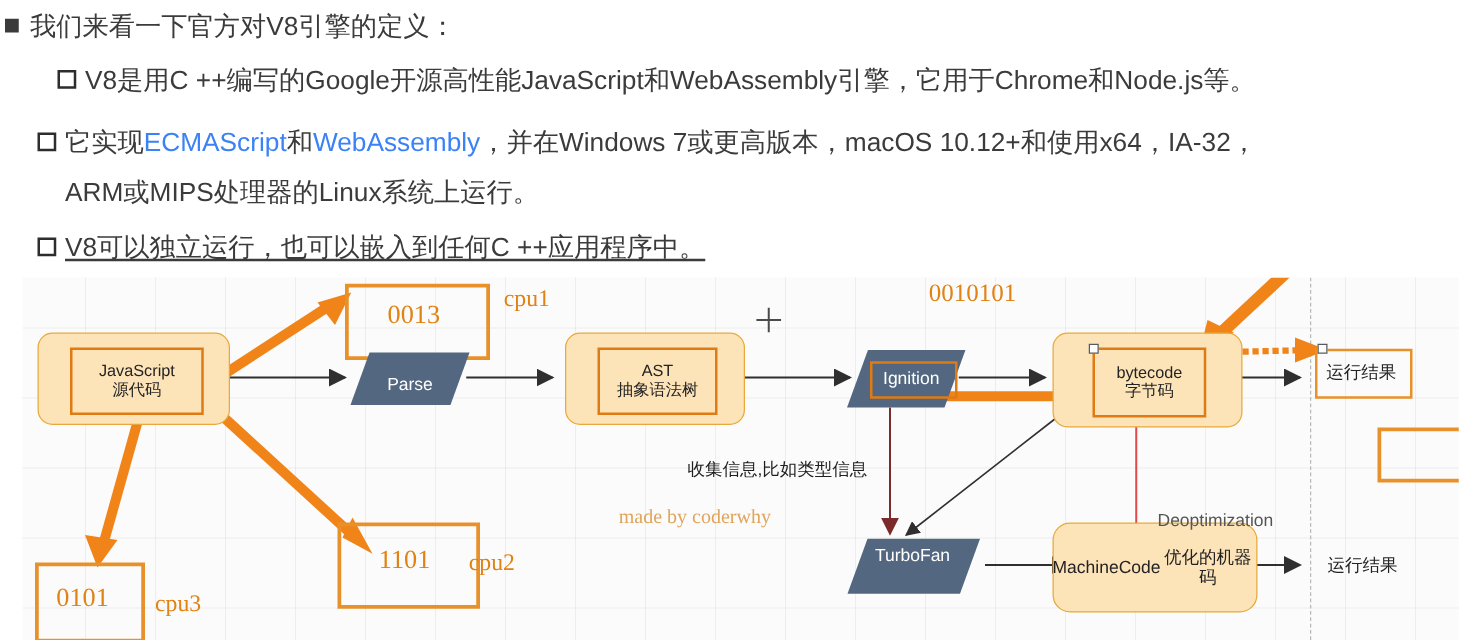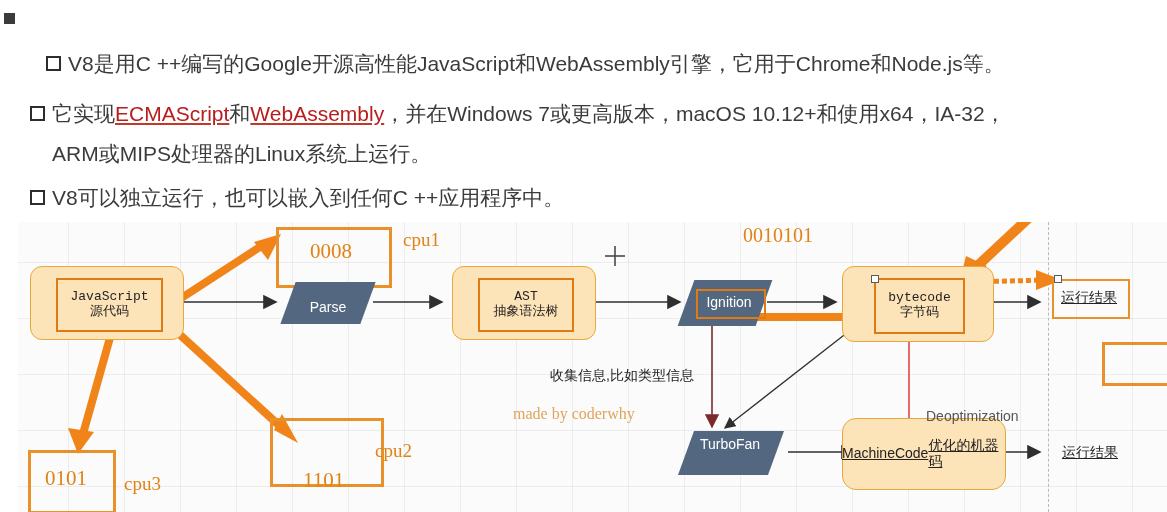--- a/index.html
+++ b/index.html
@@ -12,46 +12,46 @@
   }
   #root{position:relative;width:1167px;height:512px;}
 
   
   .textblock{position:absolute;left:0;top:0;width:1167px;height:222px;background:#fff;}
   .line{position:absolute;white-space:nowrap;color:#3b3b3b;}
   .l1{left:4px;top:7px;font-size:21px;}
   .l2{left:30px;top:50px;font-size:21px;padding-left:16px;}
   .l3{left:30px;top:100px;font-size:21px;}
   .l4{left:52px;top:140px;font-size:21px;}
-  .l5{left:30px;top:184px;font-size:21px;}
+  .l5{left:30px;top:184px;font-size:21px;text-decoration:underline;}
   .sq-filled{display:inline-block;width:11px;height:11px;background:#3b3b3b;vertical-align:middle;
              position:relative;top:-2px;margin-right:9px;}
   .sq-hollow{display:inline-block;width:11px;height:11px;border:2px solid #2d2d2d;vertical-align:middle;
              position:relative;top:-2px;margin-right:7px;box-sizing:content-box;}
-  .red-link{color:#b91c1c;text-decoration:underline;text-decoration-color:#c0392b;}
+  .red-link{color:#3b82f6;text-decoration-color:#c0392b;}
 
   
   .canvas{position:absolute;left:18px;top:222px;width:1149px;height:290px;background:#fbfbfb;
     background-image:
       linear-gradient(to right, rgba(0,0,0,0.055) 1px, transparent 1px),
       linear-gradient(to bottom, rgba(0,0,0,0.055) 1px, transparent 1px);
     background-size:56px 56px;
     background-position:-6px -16px;
     overflow:hidden;
   }
   .pagebreak{position:absolute;top:0;height:290px;width:0;border-left:1px dashed #b9b9b9;}
 
   
   .softbox{position:absolute;background:#fde3b8;border:1px solid #e8a93a;border-radius:12px;}
   
   .innerbox{position:absolute;border:2px solid #e07a12;background:transparent;
             display:flex;align-items:center;justify-content:center;text-align:center;
-            color:#232323;line-height:1.15;font-family:Liberation Mono, monospace;}
+            color:#232323;line-height:1.15;}
   .plainlabel{position:absolute;display:flex;align-items:center;justify-content:center;
-              text-align:left;color:#232323;line-height:1.15;text-decoration:underline;}
+              text-align:center;color:#232323;line-height:1.15;}
 
   
   .para{position:absolute;background:#536880;
         transform:skewX(-20deg);}
   .para-text{position:absolute;color:#ffffff;font-size:14px;
              display:flex;align-items:center;justify-content:center;}
 
   
   .otext{position:absolute;color:#e08214;font-family:"Liberation Serif","DejaVu Serif",serif;}
   .cnlabel{position:absolute;color:#1e1e1e;white-space:nowrap;}
@@ -66,21 +66,21 @@
              letter-spacing:1px;opacity:.85;}
 </style>
 </head>
 <body>
 
 <div id="root">
 
   <div class="textblock">
 
     <div class="line l1">
-      <span class="sq-filled"></span>
+      <span class="sq-filled"></span><span>我们来看一下官方对V8引擎的定义：</span>
     </div>
 
     <div class="line l2">
       <span class="sq-hollow"></span><span>V8是用C ++编写的Google开源高性能JavaScript和WebAssembly引擎，它用于Chrome和Node.js等。</span>
     </div>
 
     <div class="line l3">
       <span class="sq-hollow"></span><span>它实现</span><span class="red-link">ECMAScript</span><span>和</span><span class="red-link">WebAssembly</span><span>，并在Windows 7或更高版本，macOS 10.12+和使用x64，IA-32，</span>
     </div>
 
@@ -141,25 +141,25 @@
         <line x1="710" y1="95" x2="858" y2="95" stroke="#f08418" stroke-width="8"></line>
         <path d="M878,95 L852,84 L852,106 z" fill="#f08418"></path>
         <line x1="702" y1="78" x2="702" y2="95" stroke="#f08418" stroke-width="8"></line>
 
         <line x1="872" y1="62" x2="1030" y2="58" stroke="#f08418" stroke-width="5" stroke-dasharray="5 3"></line>
         <path d="M1044,58 L1018,48 L1018,68 z" fill="#f08418"></path>
       </g>
     </svg>
 
     <div class="obox" style="left:258px;top:5px;width:110px;height:55px;"></div>
-    <div class="otext" style="left:292px;top:17px;font-size:21px;">0008</div>
+    <div class="otext" style="left:292px;top:17px;font-size:21px;">0013</div>
     <div class="otext" style="left:385px;top:7px;font-size:19px;">cpu1</div>
 
     <div class="obox" style="left:252px;top:196px;width:108px;height:63px;"></div>
-    <div class="otext" style="left:285px;top:213px;font-size:21px;margin-top:33px;">1101</div>
+    <div class="otext" style="left:285px;top:213px;font-size:21px;">1101</div>
     <div class="otext" style="left:357px;top:218px;font-size:19px;">cpu2</div>
 
     <div class="obox" style="left:10px;top:228px;width:82px;height:58px;"></div>
     <div class="otext" style="left:27px;top:244px;font-size:21px;">0101</div>
     <div class="otext" style="left:106px;top:251px;font-size:19px;">cpu3</div>
 
     <div class="obox" style="left:1084px;top:120px;width:64px;height:38px;"></div>
 
     <div class="otext" style="left:725px;top:2px;font-size:20px;">0010101</div>
 
@@ -199,21 +199,21 @@
     <div class="softbox" style="left:824px;top:196px;width:162px;height:70px;border-radius:14px;"></div>
     <div class="plainlabel" style="left:824px;top:196px;width:162px;height:70px;font-size:14px;flex-direction:row;">
       <span>MachineCode</span>
       <span>优化的机器码</span>
     </div>
 
     <div class="plainlabel" style="left:1030px;top:213px;width:84px;height:34px;font-size:14px;">运行结果</div>
 
     <div class="cnlabel" style="left:532px;top:145px;font-size:14px;">收集信息,比如类型信息</div>
     <div class="cnlabel" style="left:908px;top:150px;font-size:14px;color:#555;margin-top:36px;">Deoptimization</div>
-    <div class="otext" style="left:495px;top:183px;font-size:16px;color:#e0a45a;">made by coderwhy</div>
+    <div class="otext" style="left:477px;top:183px;font-size:16px;color:#e0a45a;">made by coderwhy</div>
 
   </div>
 
   <svg style="position:absolute;left:605px;top:246px;width:20px;height:20px;">
     <line x1="10" y1="0" x2="10" y2="20" stroke="#4a4a4a" stroke-width="1.6"></line>
     <line x1="0" y1="10" x2="20" y2="10" stroke="#4a4a4a" stroke-width="1.6"></line>
   </svg>
 
 </div>
 

